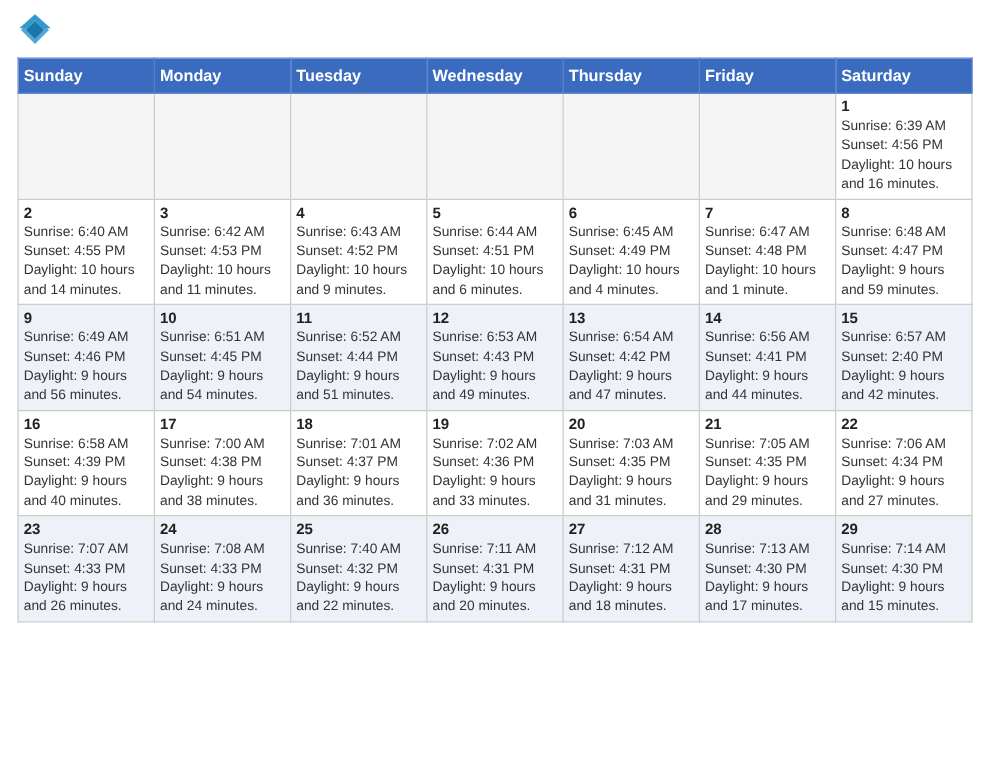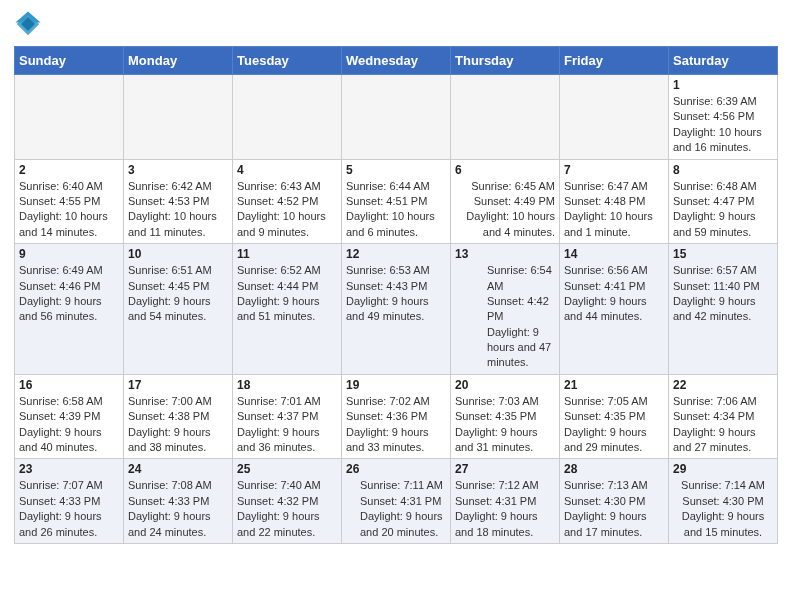--- a/index.html
+++ b/index.html
@@ -168,21 +168,21 @@
 Daylight: 10 hours and 9 minutes.</div>
           </td>
           <td>
             <span class="day-number">5</span>
             <div class="day-info" style="white-space: pre-line;">Sunrise: 6:44 AM
 Sunset: 4:51 PM
 Daylight: 10 hours and 6 minutes.</div>
           </td>
           <td>
             <span class="day-number">6</span>
-            <div class="day-info" style="white-space: pre-line; text-align: right;">Sunrise: 6:45 AM
+            <div class="day-info" style="white-space: pre-line;">Sunrise: 6:45 AM
 Sunset: 4:49 PM
 Daylight: 10 hours and 4 minutes.</div>
           </td>
           <td>
             <span class="day-number">7</span>
             <div class="day-info" style="white-space: pre-line;">Sunrise: 6:47 AM
 Sunset: 4:48 PM
 Daylight: 10 hours and 1 minute.</div>
           </td>
           <td>
@@ -212,34 +212,34 @@
 Daylight: 9 hours and 51 minutes.</div>
           </td>
           <td class="row-shade">
             <span class="day-number">12</span>
             <div class="day-info" style="white-space: pre-line;">Sunrise: 6:53 AM
 Sunset: 4:43 PM
 Daylight: 9 hours and 49 minutes.</div>
           </td>
           <td class="row-shade">
             <span class="day-number">13</span>
-            <div class="day-info" style="white-space: pre-line; margin-left: 32px;">Sunrise: 6:54 AM
+            <div class="day-info" style="white-space: pre-line;">Sunrise: 6:54 AM
 Sunset: 4:42 PM
 Daylight: 9 hours and 47 minutes.</div>
           </td>
           <td class="row-shade">
             <span class="day-number">14</span>
             <div class="day-info" style="white-space: pre-line;">Sunrise: 6:56 AM
 Sunset: 4:41 PM
 Daylight: 9 hours and 44 minutes.</div>
           </td>
           <td class="row-shade">
             <span class="day-number">15</span>
             <div class="day-info" style="white-space: pre-line;">Sunrise: 6:57 AM
-Sunset: 11:40 PM
+Sunset: 2:40 PM
 Daylight: 9 hours and 42 minutes.</div>
           </td>
         </tr>
         <tr>
           <td>
             <span class="day-number">16</span>
             <div class="day-info" style="white-space: pre-line;">Sunrise: 6:58 AM
 Sunset: 4:39 PM
 Daylight: 9 hours and 40 minutes.</div>
           </td>
@@ -294,38 +294,38 @@
 Daylight: 9 hours and 24 minutes.</div>
           </td>
           <td class="row-shade">
             <span class="day-number">25</span>
             <div class="day-info" style="white-space: pre-line;">Sunrise: 7:40 AM
 Sunset: 4:32 PM
 Daylight: 9 hours and 22 minutes.</div>
           </td>
           <td class="row-shade">
             <span class="day-number">26</span>
-            <div class="day-info" style="white-space: pre-line; margin-left: 14px;">Sunrise: 7:11 AM
+            <div class="day-info" style="white-space: pre-line;">Sunrise: 7:11 AM
 Sunset: 4:31 PM
 Daylight: 9 hours and 20 minutes.</div>
           </td>
           <td class="row-shade">
             <span class="day-number">27</span>
             <div class="day-info" style="white-space: pre-line;">Sunrise: 7:12 AM
 Sunset: 4:31 PM
 Daylight: 9 hours and 18 minutes.</div>
           </td>
           <td class="row-shade">
             <span class="day-number">28</span>
             <div class="day-info" style="white-space: pre-line;">Sunrise: 7:13 AM
 Sunset: 4:30 PM
 Daylight: 9 hours and 17 minutes.</div>
           </td>
           <td class="row-shade">
             <span class="day-number">29</span>
-            <div class="day-info" style="white-space: pre-line; text-align: center;">Sunrise: 7:14 AM
+            <div class="day-info" style="white-space: pre-line;">Sunrise: 7:14 AM
 Sunset: 4:30 PM
 Daylight: 9 hours and 15 minutes.</div>
           </td>
         </tr>
       </tbody>
   </table>
 </div>
 
 </body></html>

